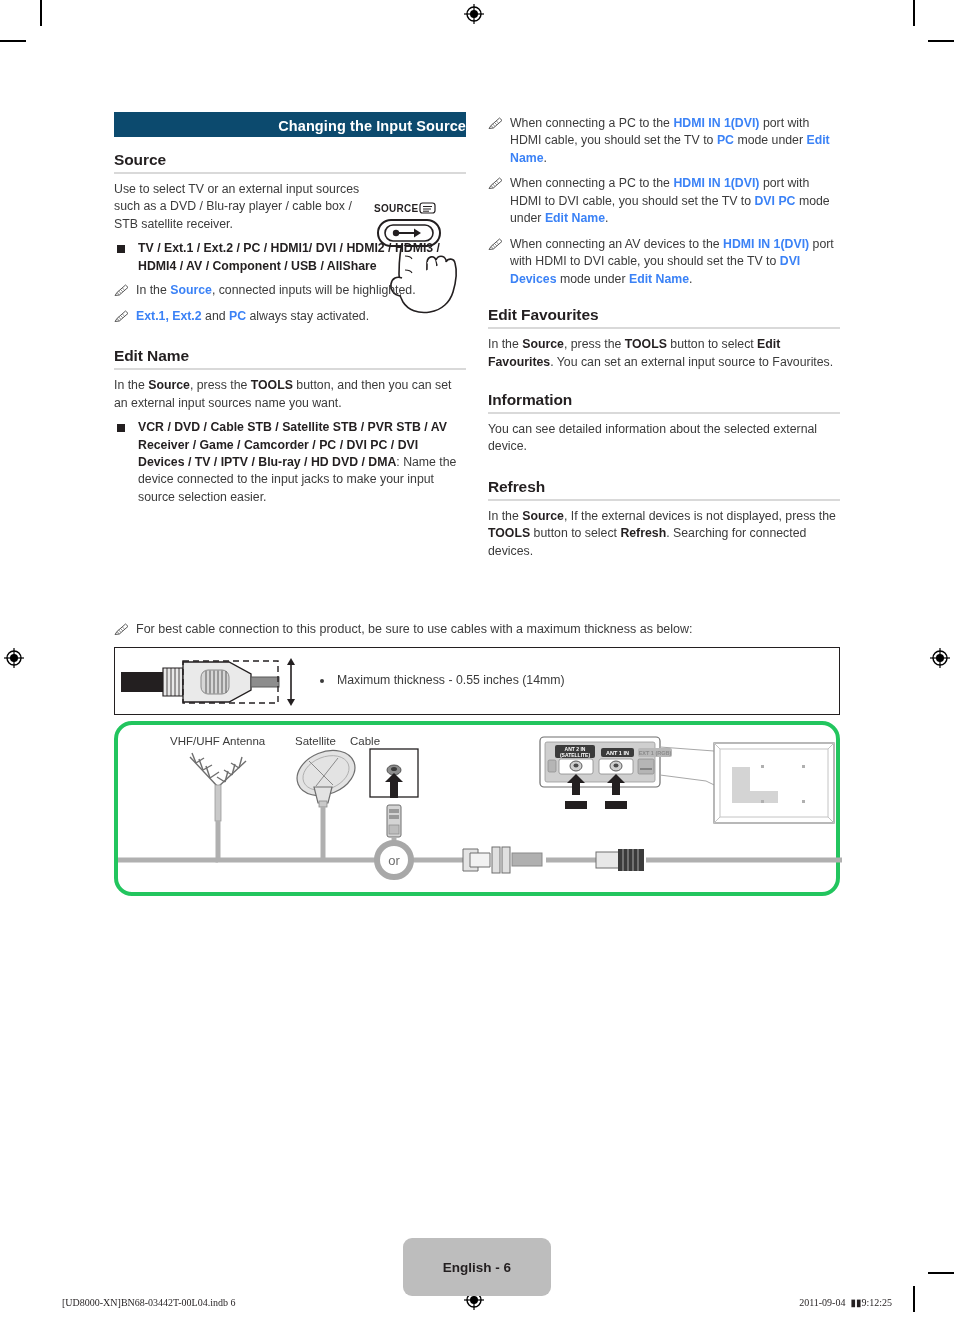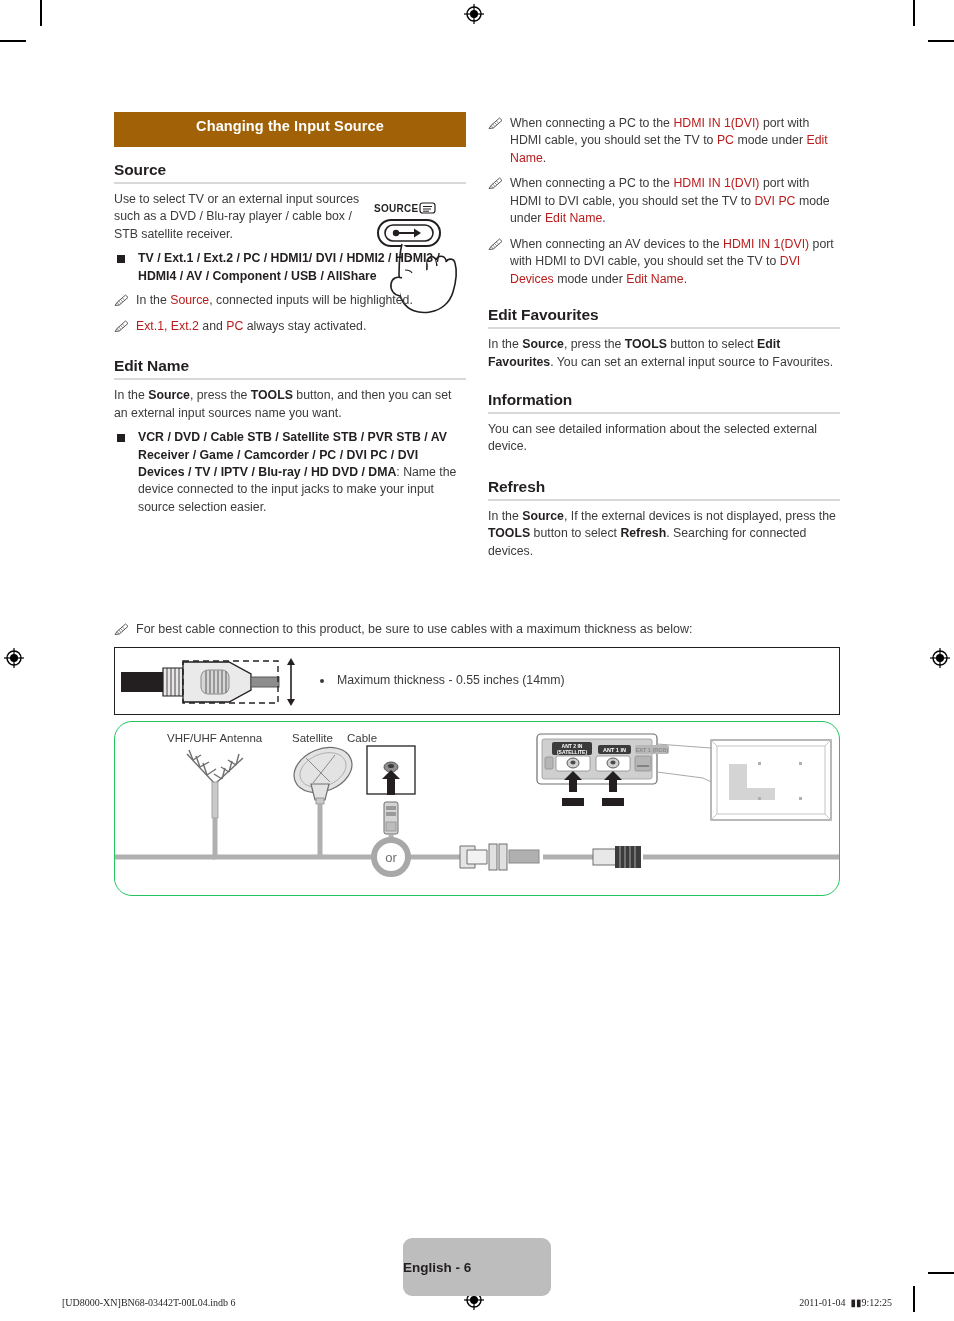--- a/index.html
+++ b/index.html
@@ -28,26 +28,26 @@
     width: 726px;
   }
 
   .columns { display: flex; gap: 0px; }
   .col-left  { width: 352px; }
   .col-gap   { width: 22px; }
   .col-right { width: 352px; }
 
   
   .band {
-    background: #a16207;
+    background: #0c4a6e;
     color: #ffffff;
     font-size: 14.5px;
     font-weight: bold;
-    text-align: center;
-    padding: 6px 0 13px 0;
+    text-align: right;
+    padding: 6px 0 3px 0;
     letter-spacing: 0.1px;
   }
   .band.full { width: 726px; }
 
   
   .subhead {
     font-size: 15.5px;
     font-weight: bold;
     color: #231f20;
     margin: 14px 0 0 0;
@@ -86,21 +86,21 @@
 
   
   .note {
     position: relative;
     padding-left: 22px;
     font-size: 12.3px;
     line-height: 1.42;
     color: #3b3b3b;
     margin: 3px 0 8px 0;
   }
-  .note b { color: #b91c1c; font-weight: normal; }
+  .note b { color: #3b82f6; font-weight: bold; }
   .note .pencil { position: absolute; left: 0px; top: 2px; }
 
   
   .srcart { position: absolute; right: -6px; top: 88px; width: 100px; height: 130px; }
 
   
   .thickbox {
     border: 1px solid #231f20;
     height: 68px;
     position: relative;
@@ -115,21 +115,21 @@
   .thickbox .dot {
     position: absolute;
     left: 205px; top: 31px;
     width: 4px; height: 4px;
     background: #3b3b3b;
     border-radius: 50%;
   }
 
   
   .antbox {
-    border: 1px solid #22c55e;
+    border: 4px solid #22c55e;
     border-radius: 18px;
     height: 175px;
     position: relative;
     box-sizing: border-box;
     margin-top: 6px;
   }
 
   
   .pagetag {
     position: absolute;
@@ -137,21 +137,21 @@
     top: 1238px;
     width: 148px;
     height: 58px;
     background: #bdbdbd;
     border-radius: 9px;
     color: #231f20;
     font-size: 13.5px;
     font-weight: bold;
     display: flex;
     align-items: center;
-    justify-content: flex-start;
+    justify-content: center;
   }
   .footleft {
     position: absolute;
     left: 62px; top: 1297px;
     font-family: "Liberation Serif", serif;
     font-size: 10px;
     color: #231f20;
   }
   .footright {
     position: absolute;
@@ -491,14 +491,14 @@
       </g>
     </svg>
   </div>
 </div>
 
 <div class="pagetag">
   <span>English - 6</span>
 </div>
 <div class="footleft">[UD8000-XN]BN68-03442T-00L04.indb   6</div>
 <div class="footright">
-  <span>2011-01-04</span>&nbsp;&nbsp;<span>▮▮</span><span>9:12:25</span>
+  <span>2011-09-04</span>&nbsp;&nbsp;<span>▮▮</span><span>9:12:25</span>
 </div>
 
 </body></html>

